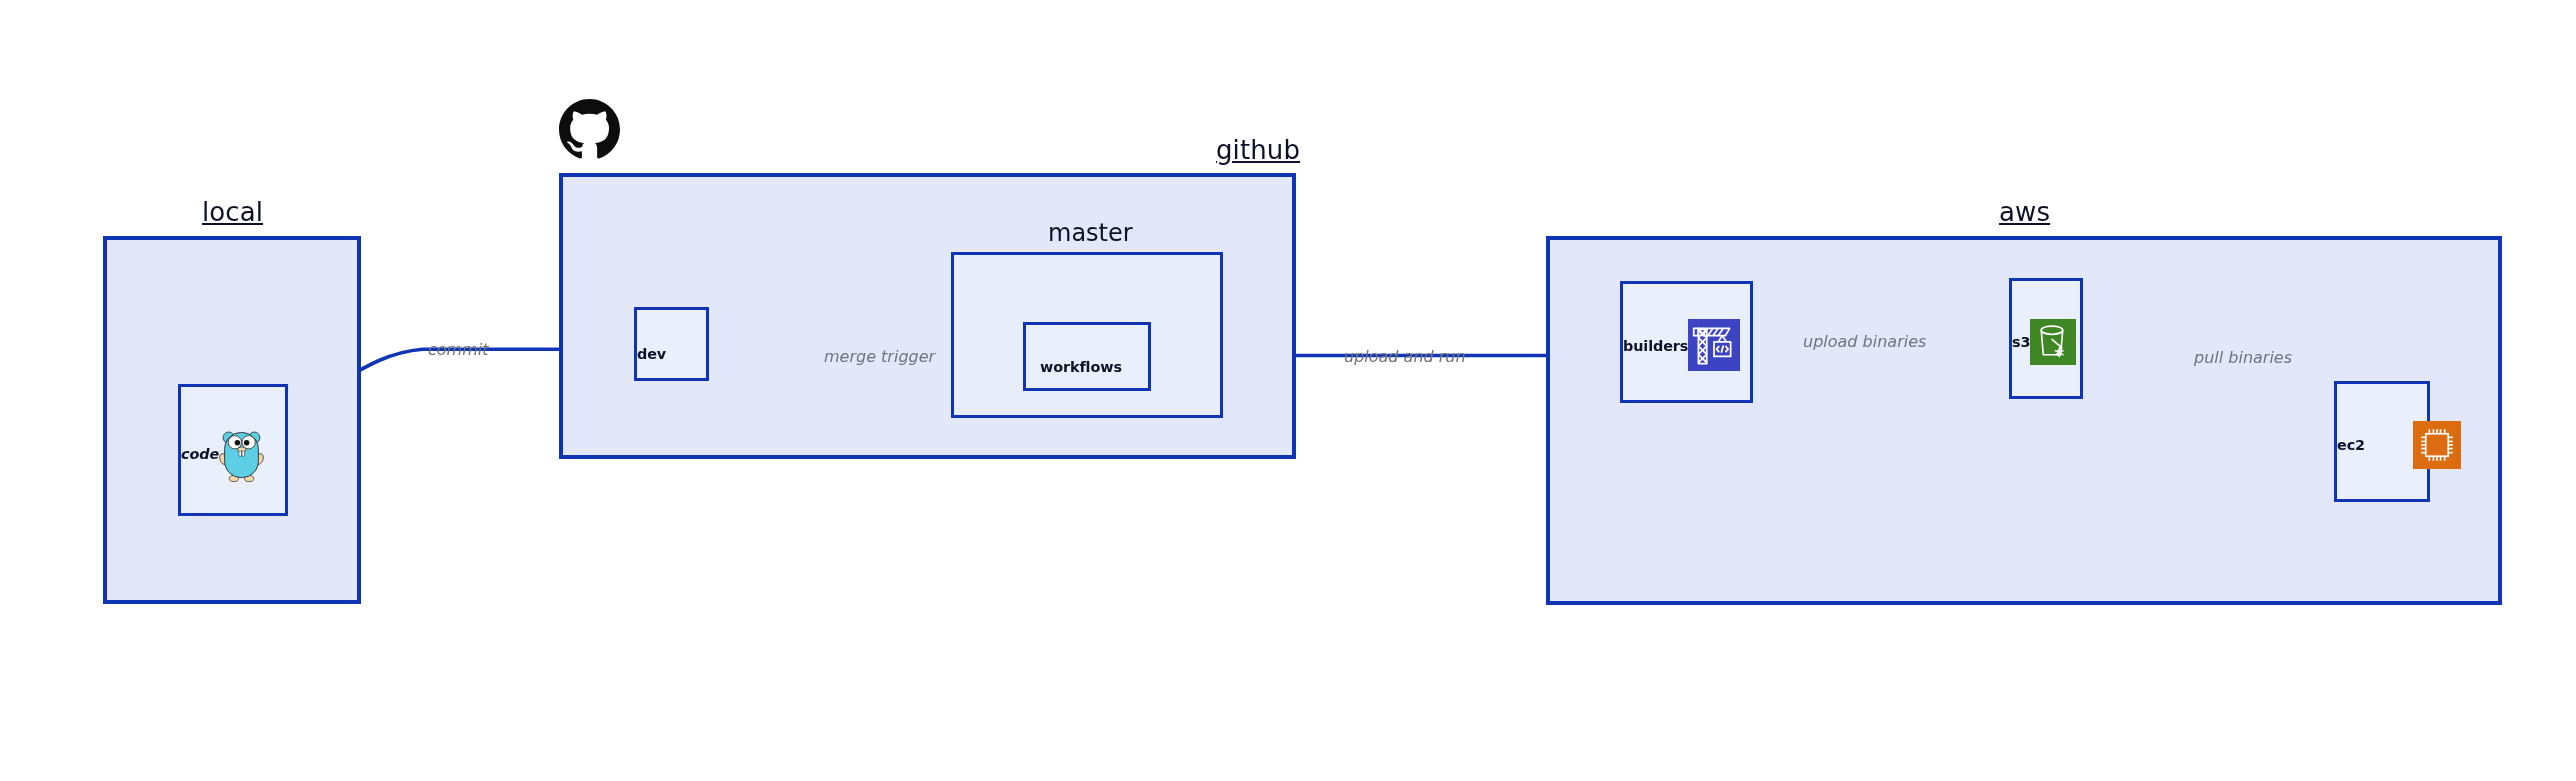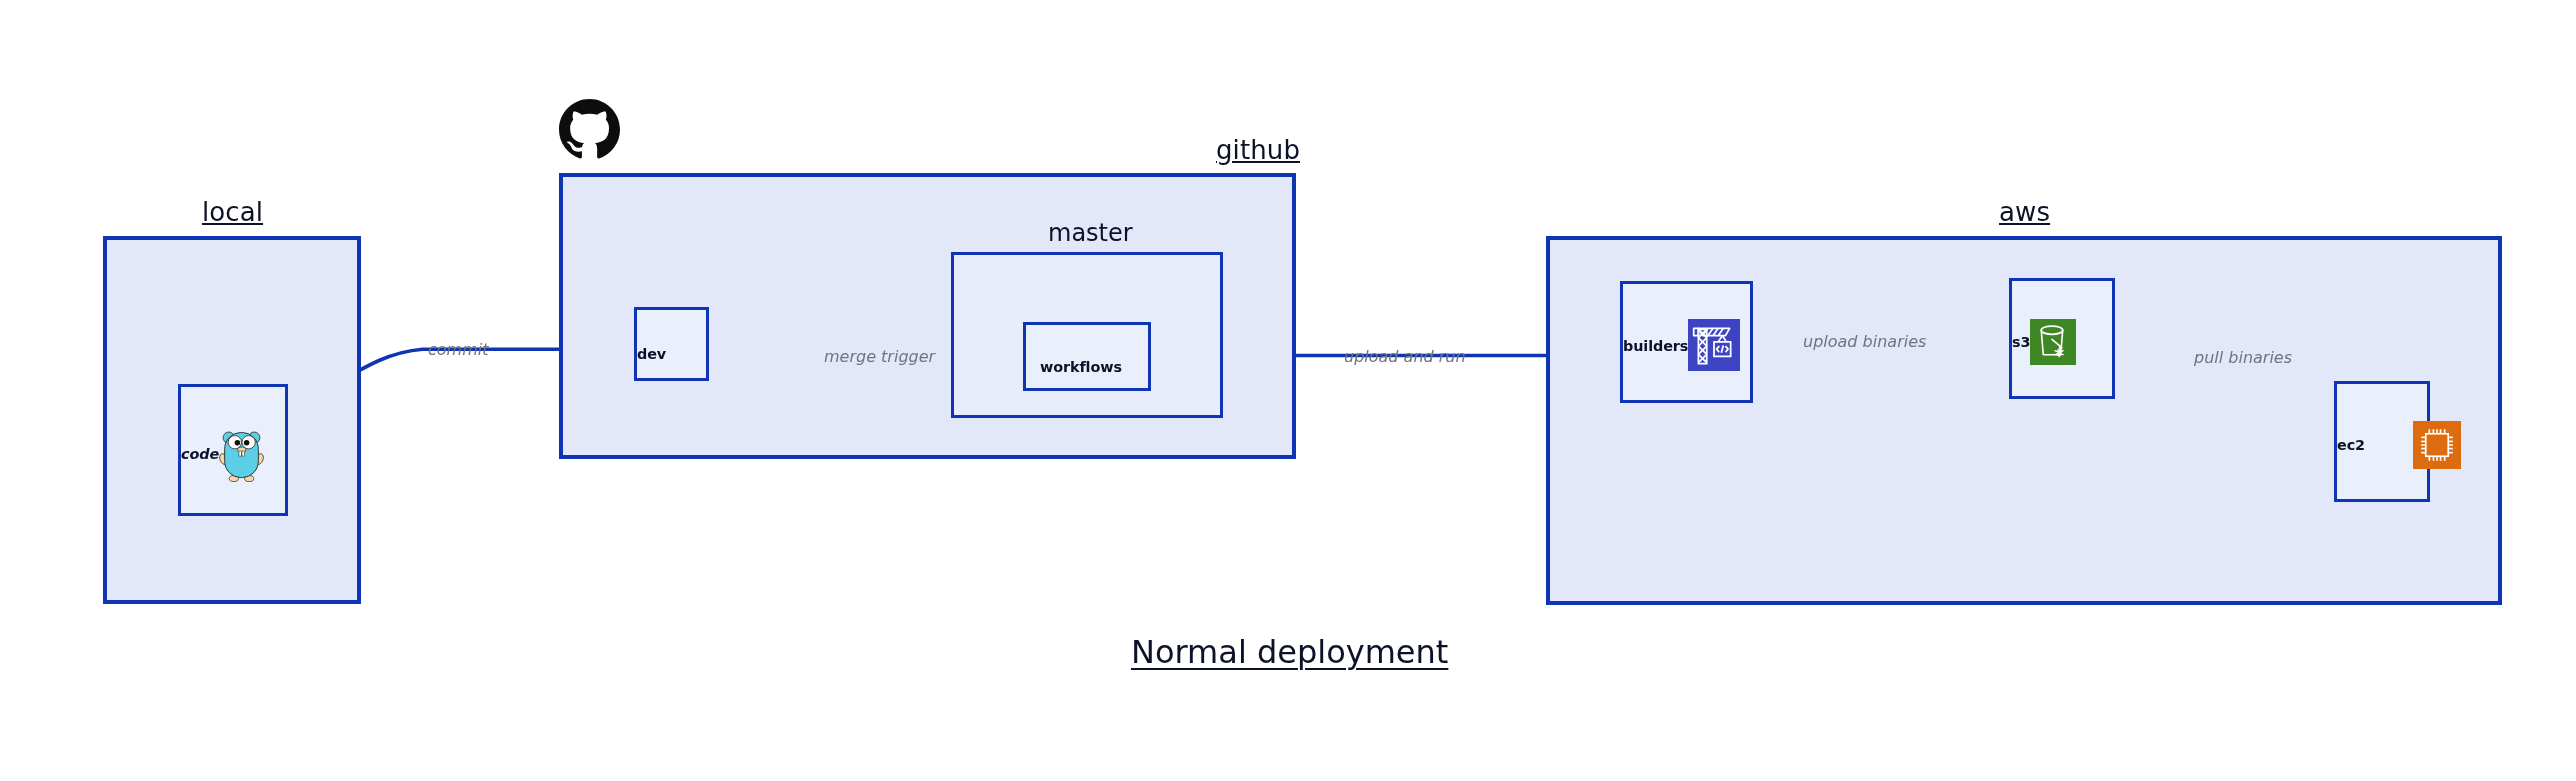--- a/index.html
+++ b/index.html
@@ -250,21 +250,21 @@
           <polyline points="60,52 55,58 60,64"></polyline>
           <polyline points="72,52 77,58 72,64"></polyline>
           <line x1="68" y1="51" x2="64" y2="65"></line>
         </g>
       </svg>
     </div>
   </div>
 
   <div class="edge-label" style="left:1803px; top:332px;">upload binaries</div>
 
-  <div class="node" style="left:2009px; top:278px; width:106px; height:121px;">
+  <div class="node" style="left:2009px; top:278px; width:74px; height:121px;">
     <div class="node-title">s3</div>
     <div class="node-icon">
       <svg width="46" height="46" viewBox="0 0 90 90" xmlns="http://www.w3.org/2000/svg">
         <rect x="0" y="0" width="90" height="90" fill="#3f8624"></rect>
         <g fill="none" stroke="#ffffff" stroke-width="3.2" stroke-linejoin="round" stroke-linecap="round">
 
           <path d="M 22 22 L 26 70 L 60 70 L 64 22"></path>
           <ellipse cx="43" cy="22" rx="21" ry="8"></ellipse>
 
           <path d="M 43 40 L 62 56"></path>
@@ -315,16 +315,15 @@
           <line x1="69" y1="32" x2="78" y2="32"></line>
           <line x1="69" y1="40" x2="78" y2="40"></line>
           <line x1="69" y1="47" x2="78" y2="47"></line>
           <line x1="69" y1="54" x2="78" y2="54"></line>
           <line x1="69" y1="62" x2="78" y2="62"></line>
         </g>
       </svg>
     </div>
   </div>
 
-  <div class="diagram-title" style="left:1131px; top:633px;">Normal deployment</div>
 
 </div>
 
 
 </body></html>

